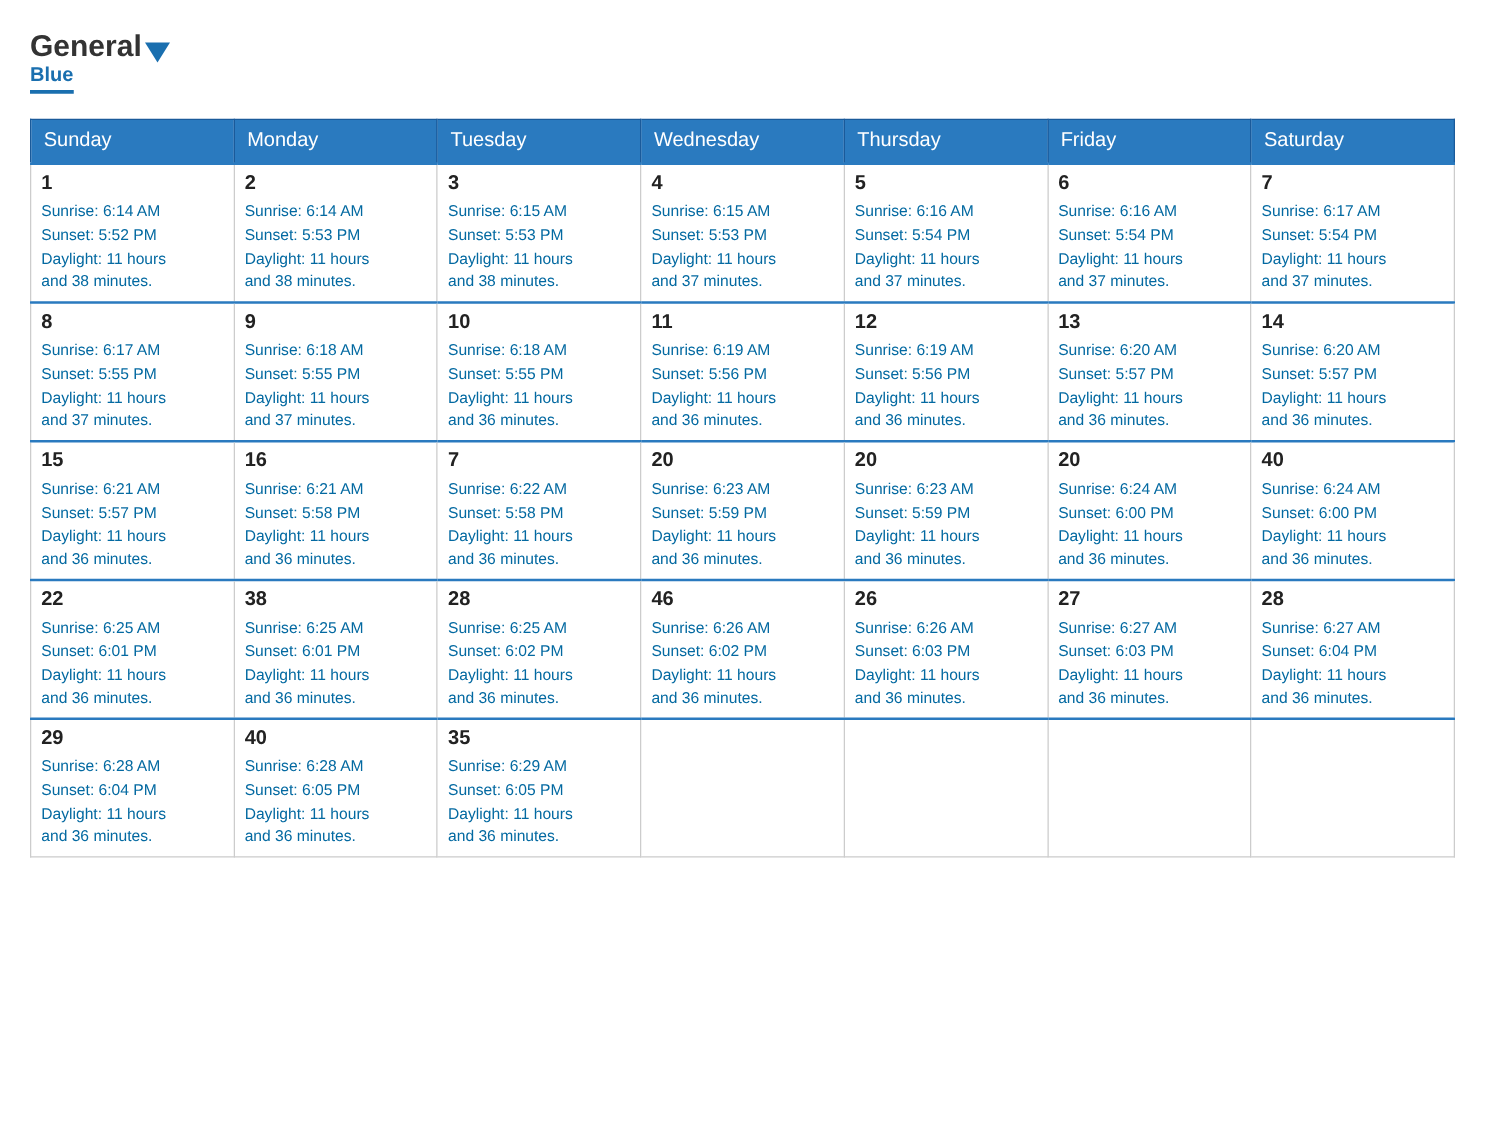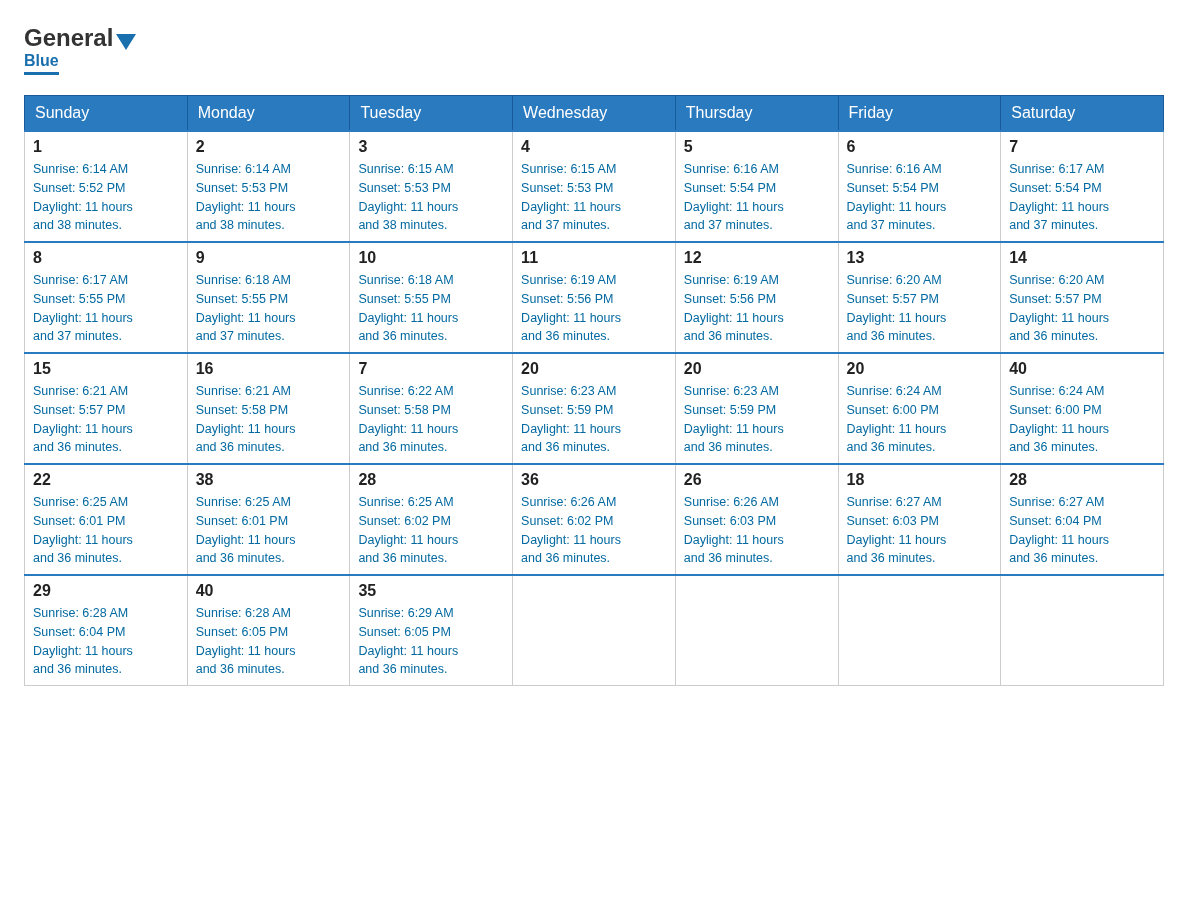--- a/index.html
+++ b/index.html
@@ -207,29 +207,29 @@
         </td>
         <td>
           <div class="day-number">38</div>
           <div class="day-info">Sunrise: 6:25 AM<br>Sunset: 6:01 PM<br>Daylight: 11 hours<br>and 36 minutes.</div>
         </td>
         <td>
           <div class="day-number">28</div>
           <div class="day-info">Sunrise: 6:25 AM<br>Sunset: 6:02 PM<br>Daylight: 11 hours<br>and 36 minutes.</div>
         </td>
         <td>
-          <div class="day-number">36</div>
+          <div class="day-number">46</div>
           <div class="day-info">Sunrise: 6:26 AM<br>Sunset: 6:02 PM<br>Daylight: 11 hours<br>and 36 minutes.</div>
         </td>
         <td>
           <div class="day-number">26</div>
           <div class="day-info">Sunrise: 6:26 AM<br>Sunset: 6:03 PM<br>Daylight: 11 hours<br>and 36 minutes.</div>
         </td>
         <td>
-          <div class="day-number">18</div>
+          <div class="day-number">27</div>
           <div class="day-info">Sunrise: 6:27 AM<br>Sunset: 6:03 PM<br>Daylight: 11 hours<br>and 36 minutes.</div>
         </td>
         <td>
           <div class="day-number">28</div>
           <div class="day-info">Sunrise: 6:27 AM<br>Sunset: 6:04 PM<br>Daylight: 11 hours<br>and 36 minutes.</div>
         </td>
       </tr>
       <tr class="week-row">
         <td>
           <div class="day-number">29</div>

